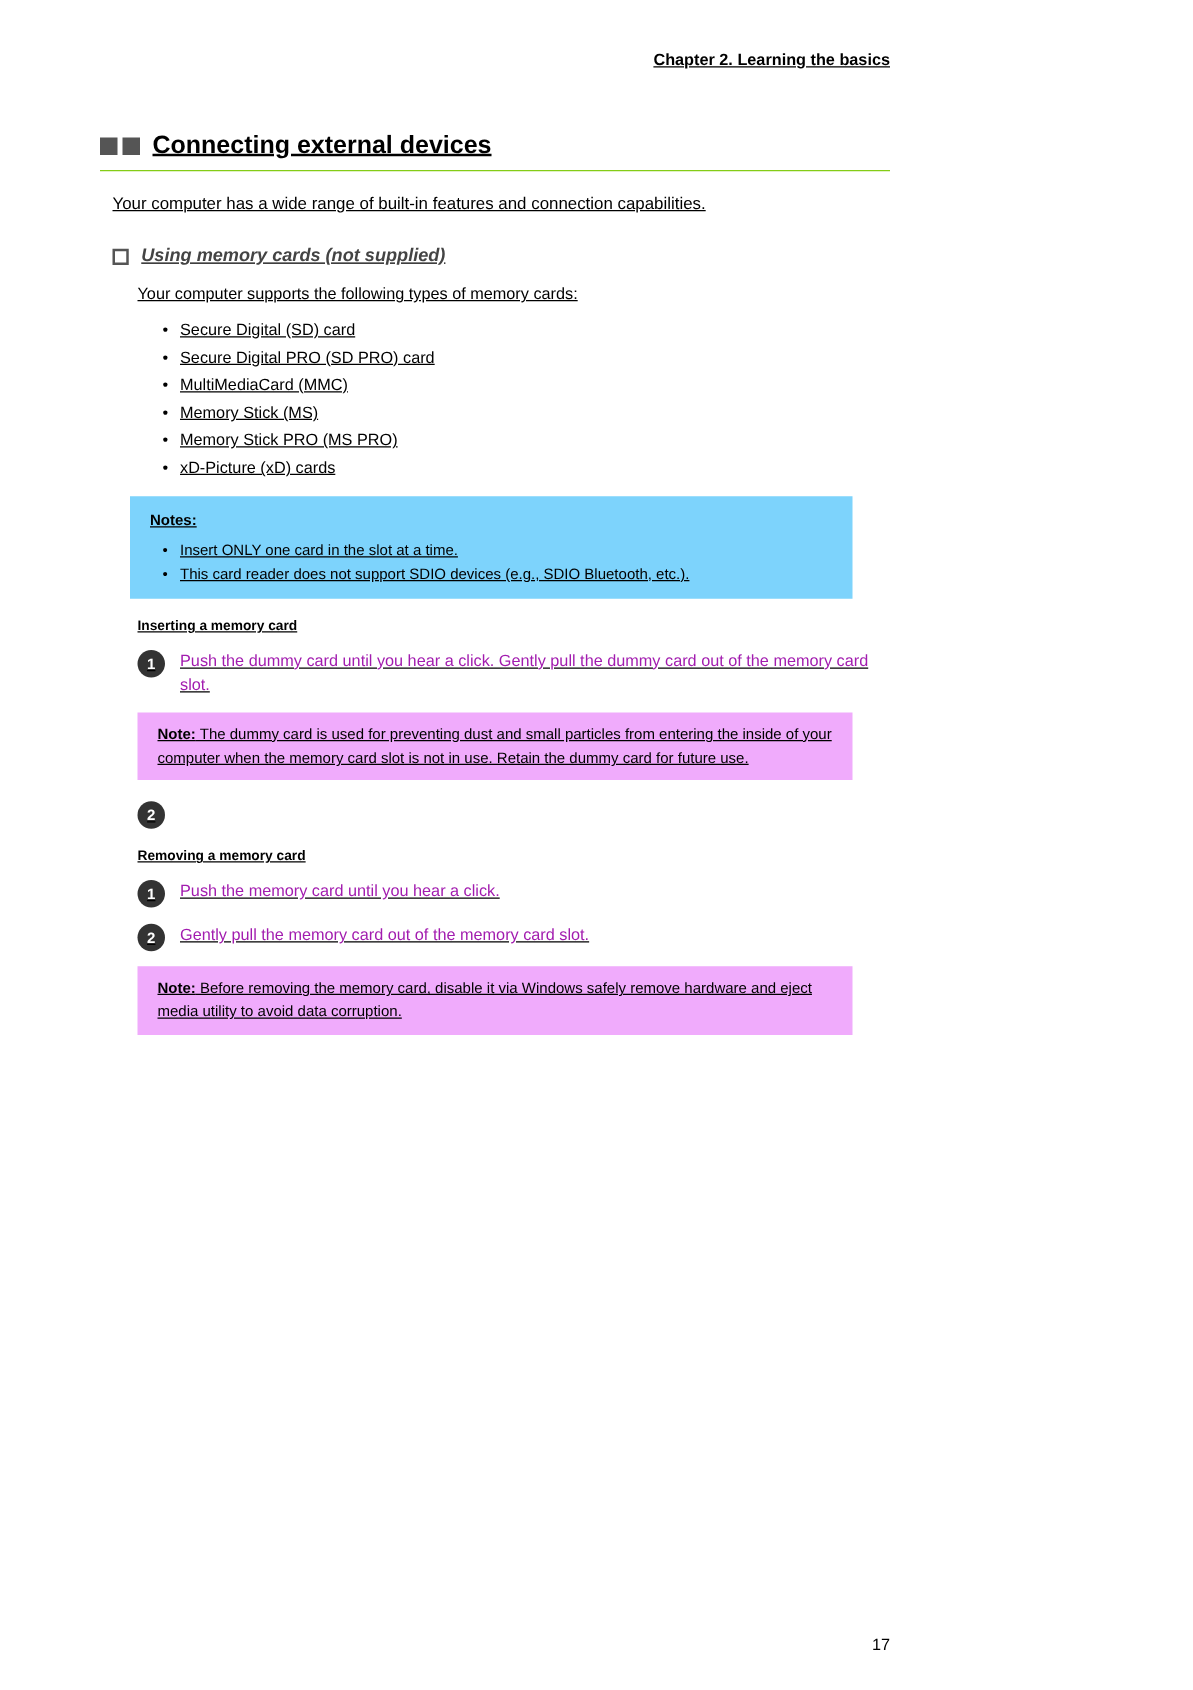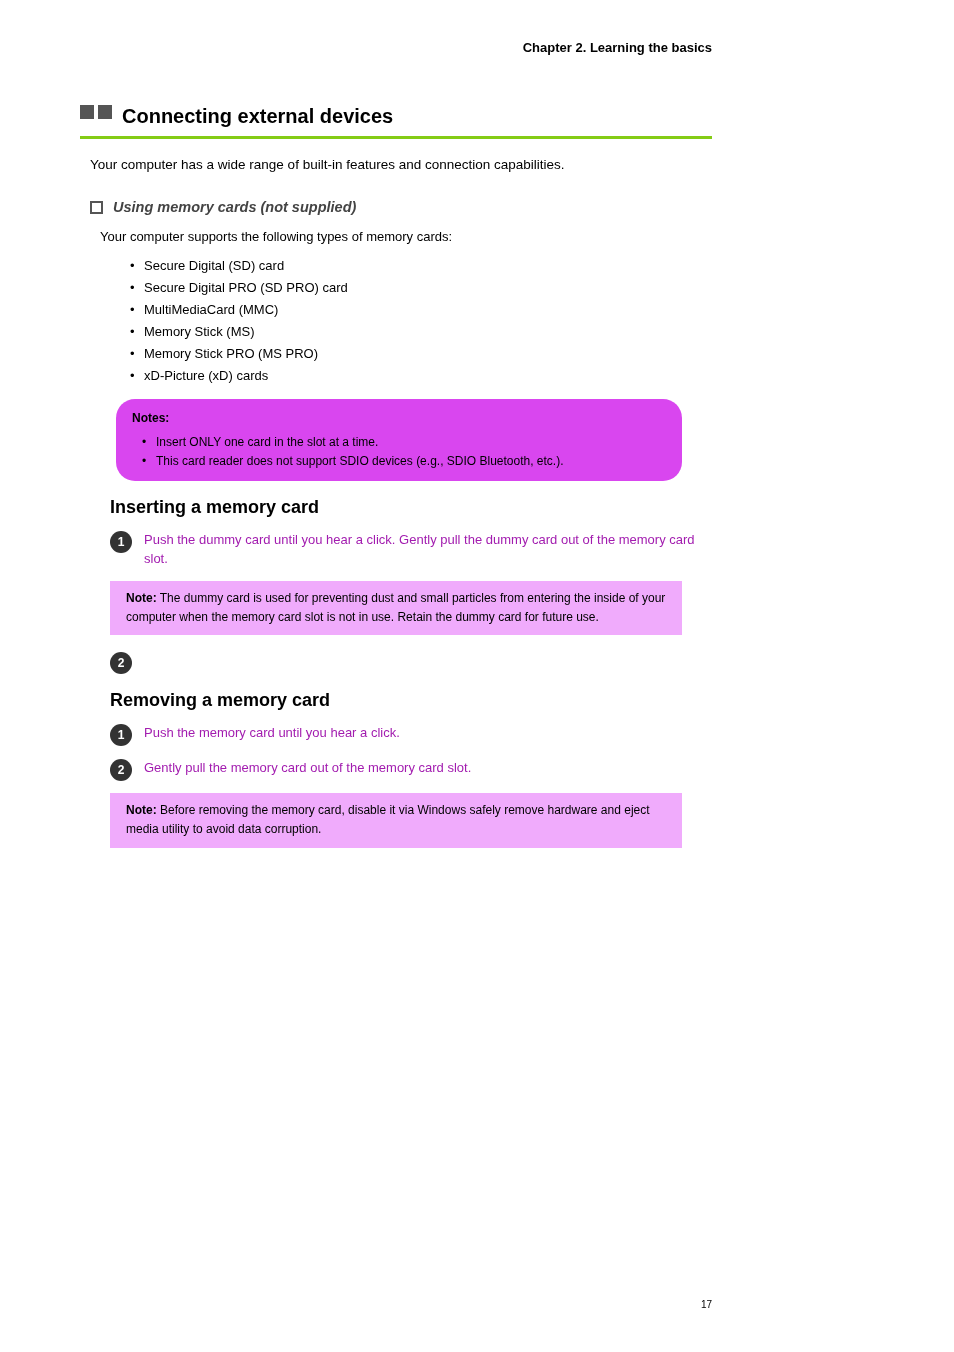--- a/index.html
+++ b/index.html
@@ -16,39 +16,40 @@
       width: 954px;
       min-height: 1352px;
       position: relative;
     }
 
     .page-container {
       width: 792px;
       min-height: 1352px;
       padding: 40px 80px 68px 80px;
       position: relative;
+      text-decoration: underline;
     }
 
     .header-area {
       display: flex;
       justify-content: flex-end;
       margin-bottom: 50px;
     }
 
     .chapter-title {
       font-family: Arial, Helvetica, sans-serif;
       font-size: 13px;
       font-weight: bold;
       color: #000;
     }
 
     .section-heading-container {
       display: flex;
-      align-items: flex-start;
-      border-bottom: 3px solid #84cc16;
+      align-items: center;
+      border-bottom: 1px solid #84cc16;
       margin-bottom: 16px;
       padding-bottom: 8px;
     }
 
     .section-icons {
       display: flex;
       gap: 4px;
       margin-right: 10px;
       align-items: center;
     }
@@ -101,21 +102,21 @@
       color: #444;
       font-style: italic;
     }
 
     .body-text {
       font-family: Arial, Helvetica, sans-serif;
       font-size: 13px;
       line-height: 1.5;
       color: #000;
       margin-bottom: 8px;
-      margin-left: 20px;
+      margin-left: 30px;
     }
 
     .bullet-list {
       margin-left: 50px;
       margin-bottom: 4px;
     }
 
     .bullet-list li {
       font-family: Arial, Helvetica, sans-serif;
       font-size: 13px;
@@ -127,27 +128,26 @@
     }
 
     .bullet-list li::before {
       content: '•';
       position: absolute;
       left: 0;
       font-size: 13px;
     }
 
     .notes-box {
-      background: #d946ef;
+      background: #7dd3fc;
       padding: 10px 16px;
-      margin: 12px 30px 16px 36px;
+      margin: 12px 30px 16px 24px;
       font-family: Arial, Helvetica, sans-serif;
       font-size: 12px;
       line-height: 1.6;
-      border-radius: 19px;
     }
 
     .notes-box .notes-title {
       font-weight: bold;
       font-size: 12px;
       margin-bottom: 4px;
     }
 
     .notes-box ul {
       list-style: none;
@@ -161,21 +161,21 @@
     }
 
     .notes-box ul li::before {
       content: '•';
       position: absolute;
       left: 0;
     }
 
     .subsubsection-title {
       font-family: Arial, Helvetica, sans-serif;
-      font-size: 18px;
+      font-size: 11px;
       font-weight: bold;
       color: #000;
       margin-left: 30px;
       margin-bottom: 12px;
       margin-top: 16px;
     }
 
     .numbered-step {
       display: flex;
       align-items: flex-start;
@@ -216,24 +216,24 @@
       font-size: 12px;
       line-height: 1.6;
     }
 
     .note-box-single .note-label {
       font-weight: bold;
     }
 
     .page-number {
       position: absolute;
-      bottom: 42px;
+      bottom: 29px;
       right: 80px;
       font-family: Arial, Helvetica, sans-serif;
-      font-size: 10px;
+      font-size: 13px;
       color: #000;
     }
   </style>
 </head>
 <body>
 
 <div class="page-container">
 
   <div class="header-area">
     <span class="chapter-title">Chapter 2. Learning the basics</span>

